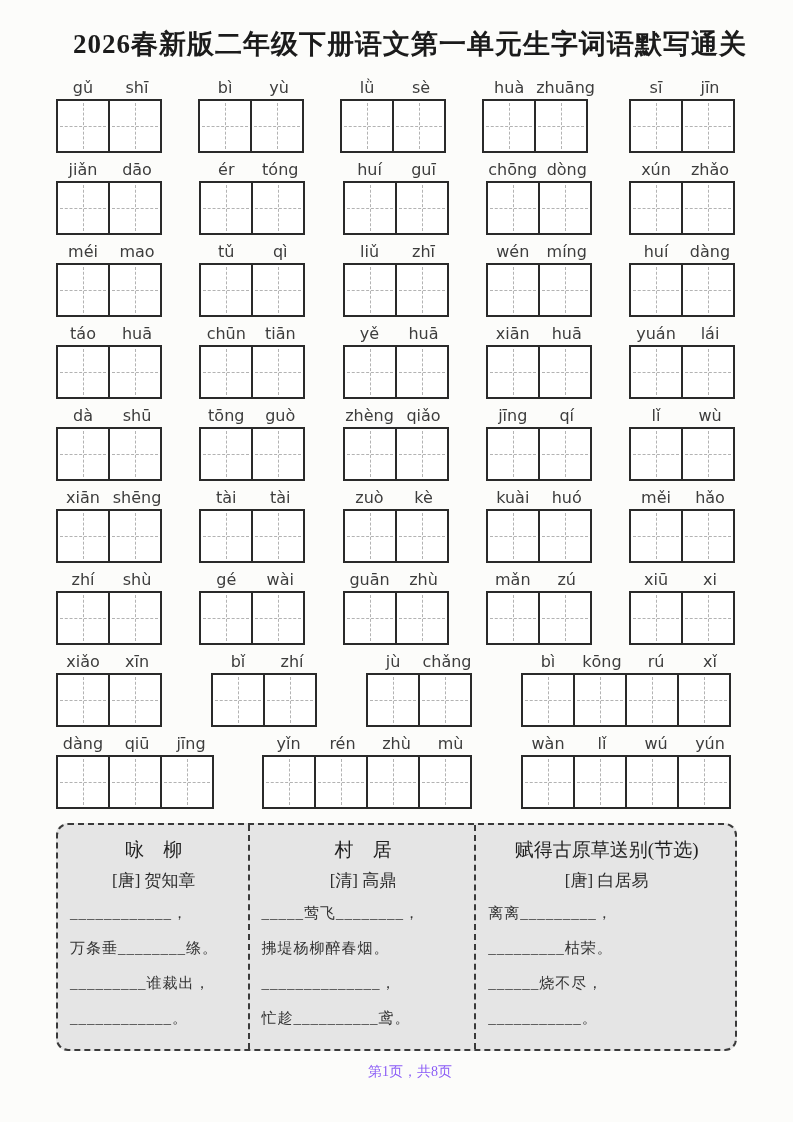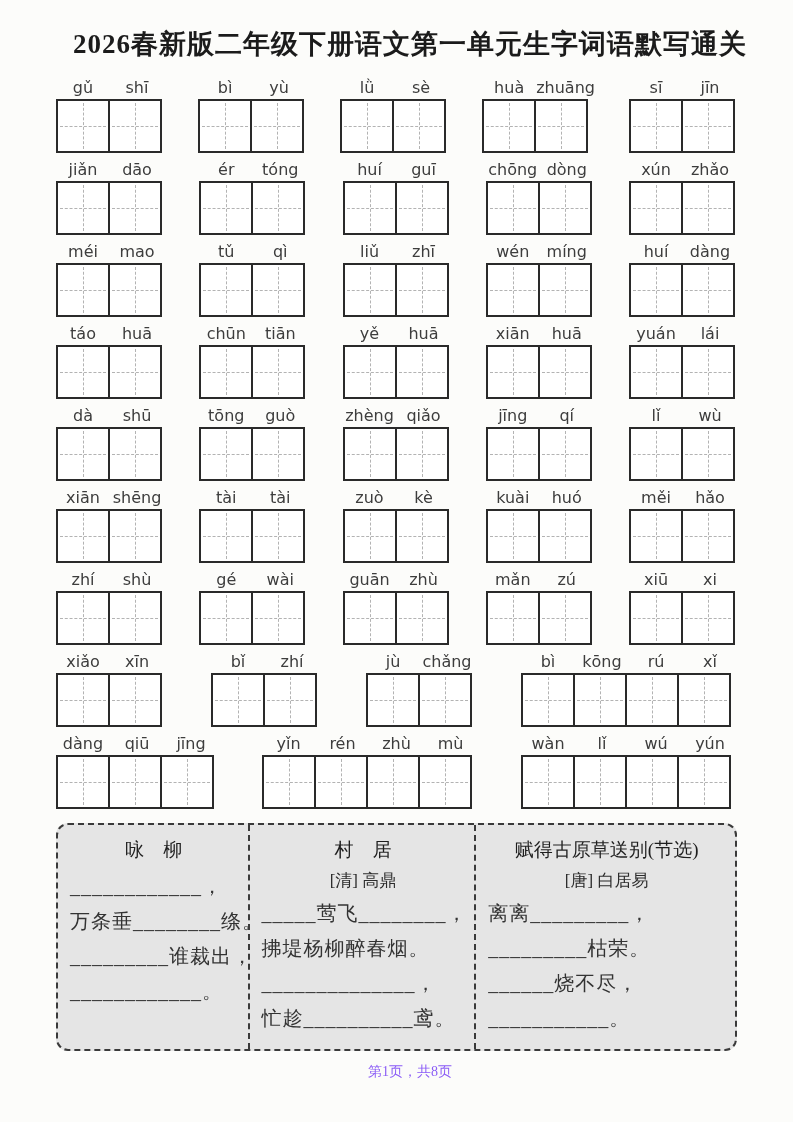--- a/index.html
+++ b/index.html
@@ -87,21 +87,21 @@
     margin: 4px 0 6px 0;
     white-space: nowrap;
   }
   .poem-author {
     text-align: center;
     font-size: 17px;
     color: #2b2b2b;
     margin-bottom: 4px;
   }
   .poem-line {
-    font-size: 20px;
+    font-size: 15px;
     line-height: 35px;
     color: #333333;
     white-space: nowrap;
     letter-spacing: 1px;
   }
   .footer {
     text-align: center;
     margin-top: 12px;
     font-size: 14px;
     color: #8b5cf6;
@@ -562,20 +562,21 @@
             <div class="cellbox"></div>
             <div class="cellbox"></div>
             <div class="cellbox"></div>
           </div>
         </div>
       </div>
     </div>
   <div class="poem-box">
       <div class="poem-col">
         <div class="poem-title">咏　柳</div>
+        <div class="poem-author">[唐] 贺知章</div>
         <div class="poem-line">____________，</div>
         <div class="poem-line">万条垂________绦。</div>
         <div class="poem-line">_________谁裁出，</div>
         <div class="poem-line">____________。</div>
       </div>
       <div class="poem-col">
         <div class="poem-title">村　居</div>
         <div class="poem-author">[清] 高鼎</div>
         <div class="poem-line">_____莺飞________，</div>
         <div class="poem-line">拂堤杨柳醉春烟。</div>

